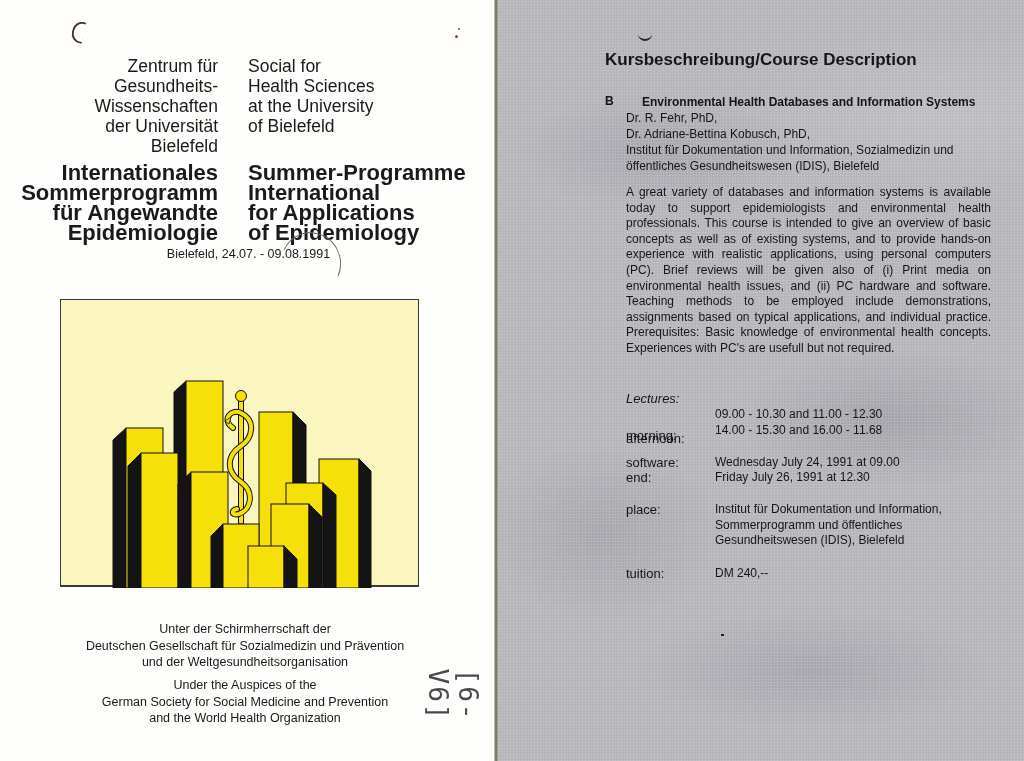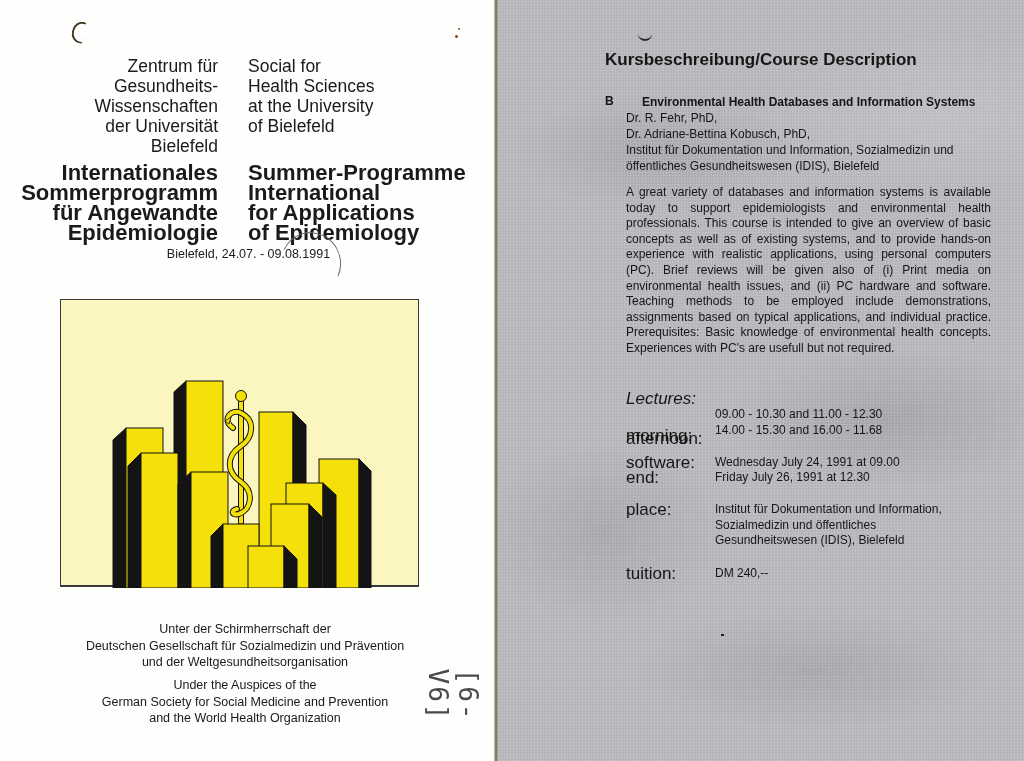--- a/index.html
+++ b/index.html
@@ -70,21 +70,21 @@
   .rp { position: absolute; color: #161616; }
   .rp-title { left: 605px; top: 50px; font-size: 17px; font-weight: bold; white-space: nowrap; }
   .course-letter { left: 605px; top: 94px; font-size: 12px; font-weight: bold; }
   .course-block { left: 626px; top: 94px; font-size: 12px; line-height: 16px; width: 370px; }
   .course-block .line { display: block; white-space: nowrap; }
   .course-block .title { font-weight: bold; padding-left: 16px; }
   .description {
     left: 626px; top: 185px; width: 365px; font-size: 12px; line-height: 15.6px;
     text-align: justify; hyphens: manual;
   }
-  .info-label { position: absolute; left: 626px; font-size: 17px; line-height: 15.6px; color: #161616; }
+  .info-label { position: absolute; left: 626px; font-size: 13px; line-height: 15.6px; color: #161616; }
   .info-value { position: absolute; left: 715px; font-size: 12px; line-height: 15.6px; color: #161616; white-space: nowrap; }
   .info-value .line { display: block; }
   .italic { font-style: italic; }
   .dot-mark { position: absolute; left: 721px; top: 634px; width: 3px; height: 1.5px; background: #222; }
 </style>
 </head>
 <body>
 
 <div class="left-page">
   <div class="corner-mark"></div>
@@ -209,20 +209,20 @@
 <div class="info-value" style="top:423px;">14.00 - 15.30 and 16.00 - 11.68</div>
 
 <div class="info-label" style="top:455px;">software:</div>
 <div class="info-value" style="top:455px;">Wednesday July 24, 1991 at 09.00</div>
 <div class="info-label" style="top:470px;">end:</div>
 <div class="info-value" style="top:470px;">Friday July 26, 1991 at 12.30</div>
 
 <div class="info-label" style="top:502px;">place:</div>
 <div class="info-value" style="top:502px;">
   <span class="line">Institut für Dokumentation und Information,</span>
-  <span class="line">Sozialmedizin und öffentliches</span>
+  <span class="line">Sommerprogramm und öffentliches</span>
   <span class="line">Gesundheitswesen (IDIS), Bielefeld</span>
 </div>
 
 <div class="info-label" style="top:566px;">tuition:</div>
 <div class="info-value" style="top:566px;">DM 240,--</div>
 
 <div class="dot-mark"></div>
 
 </body></html>

